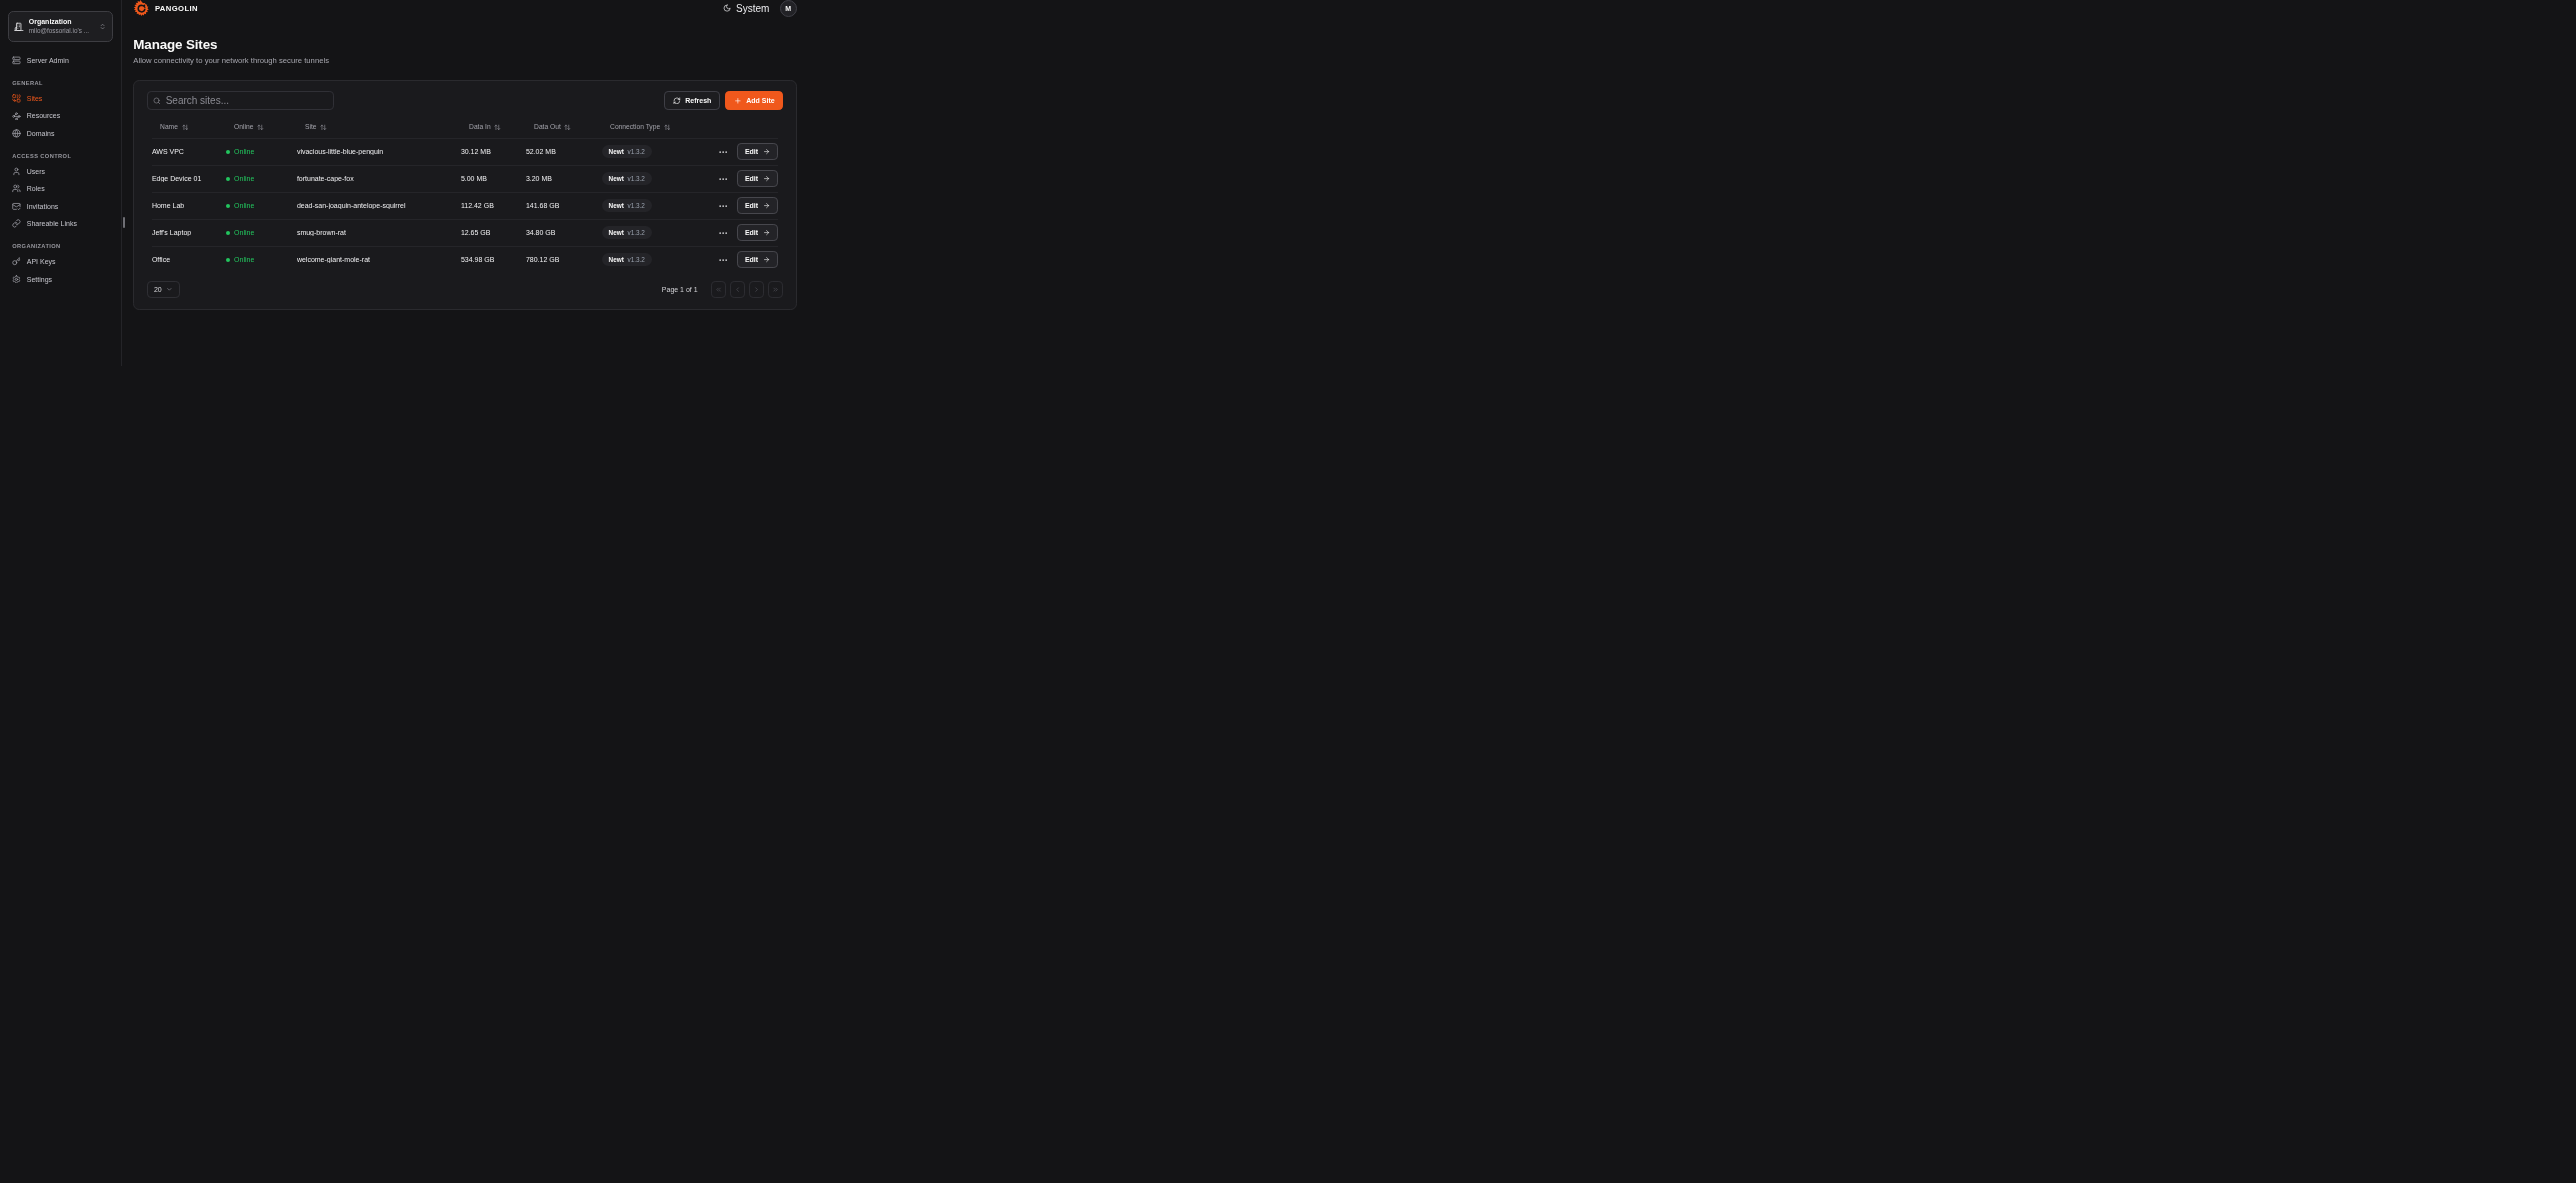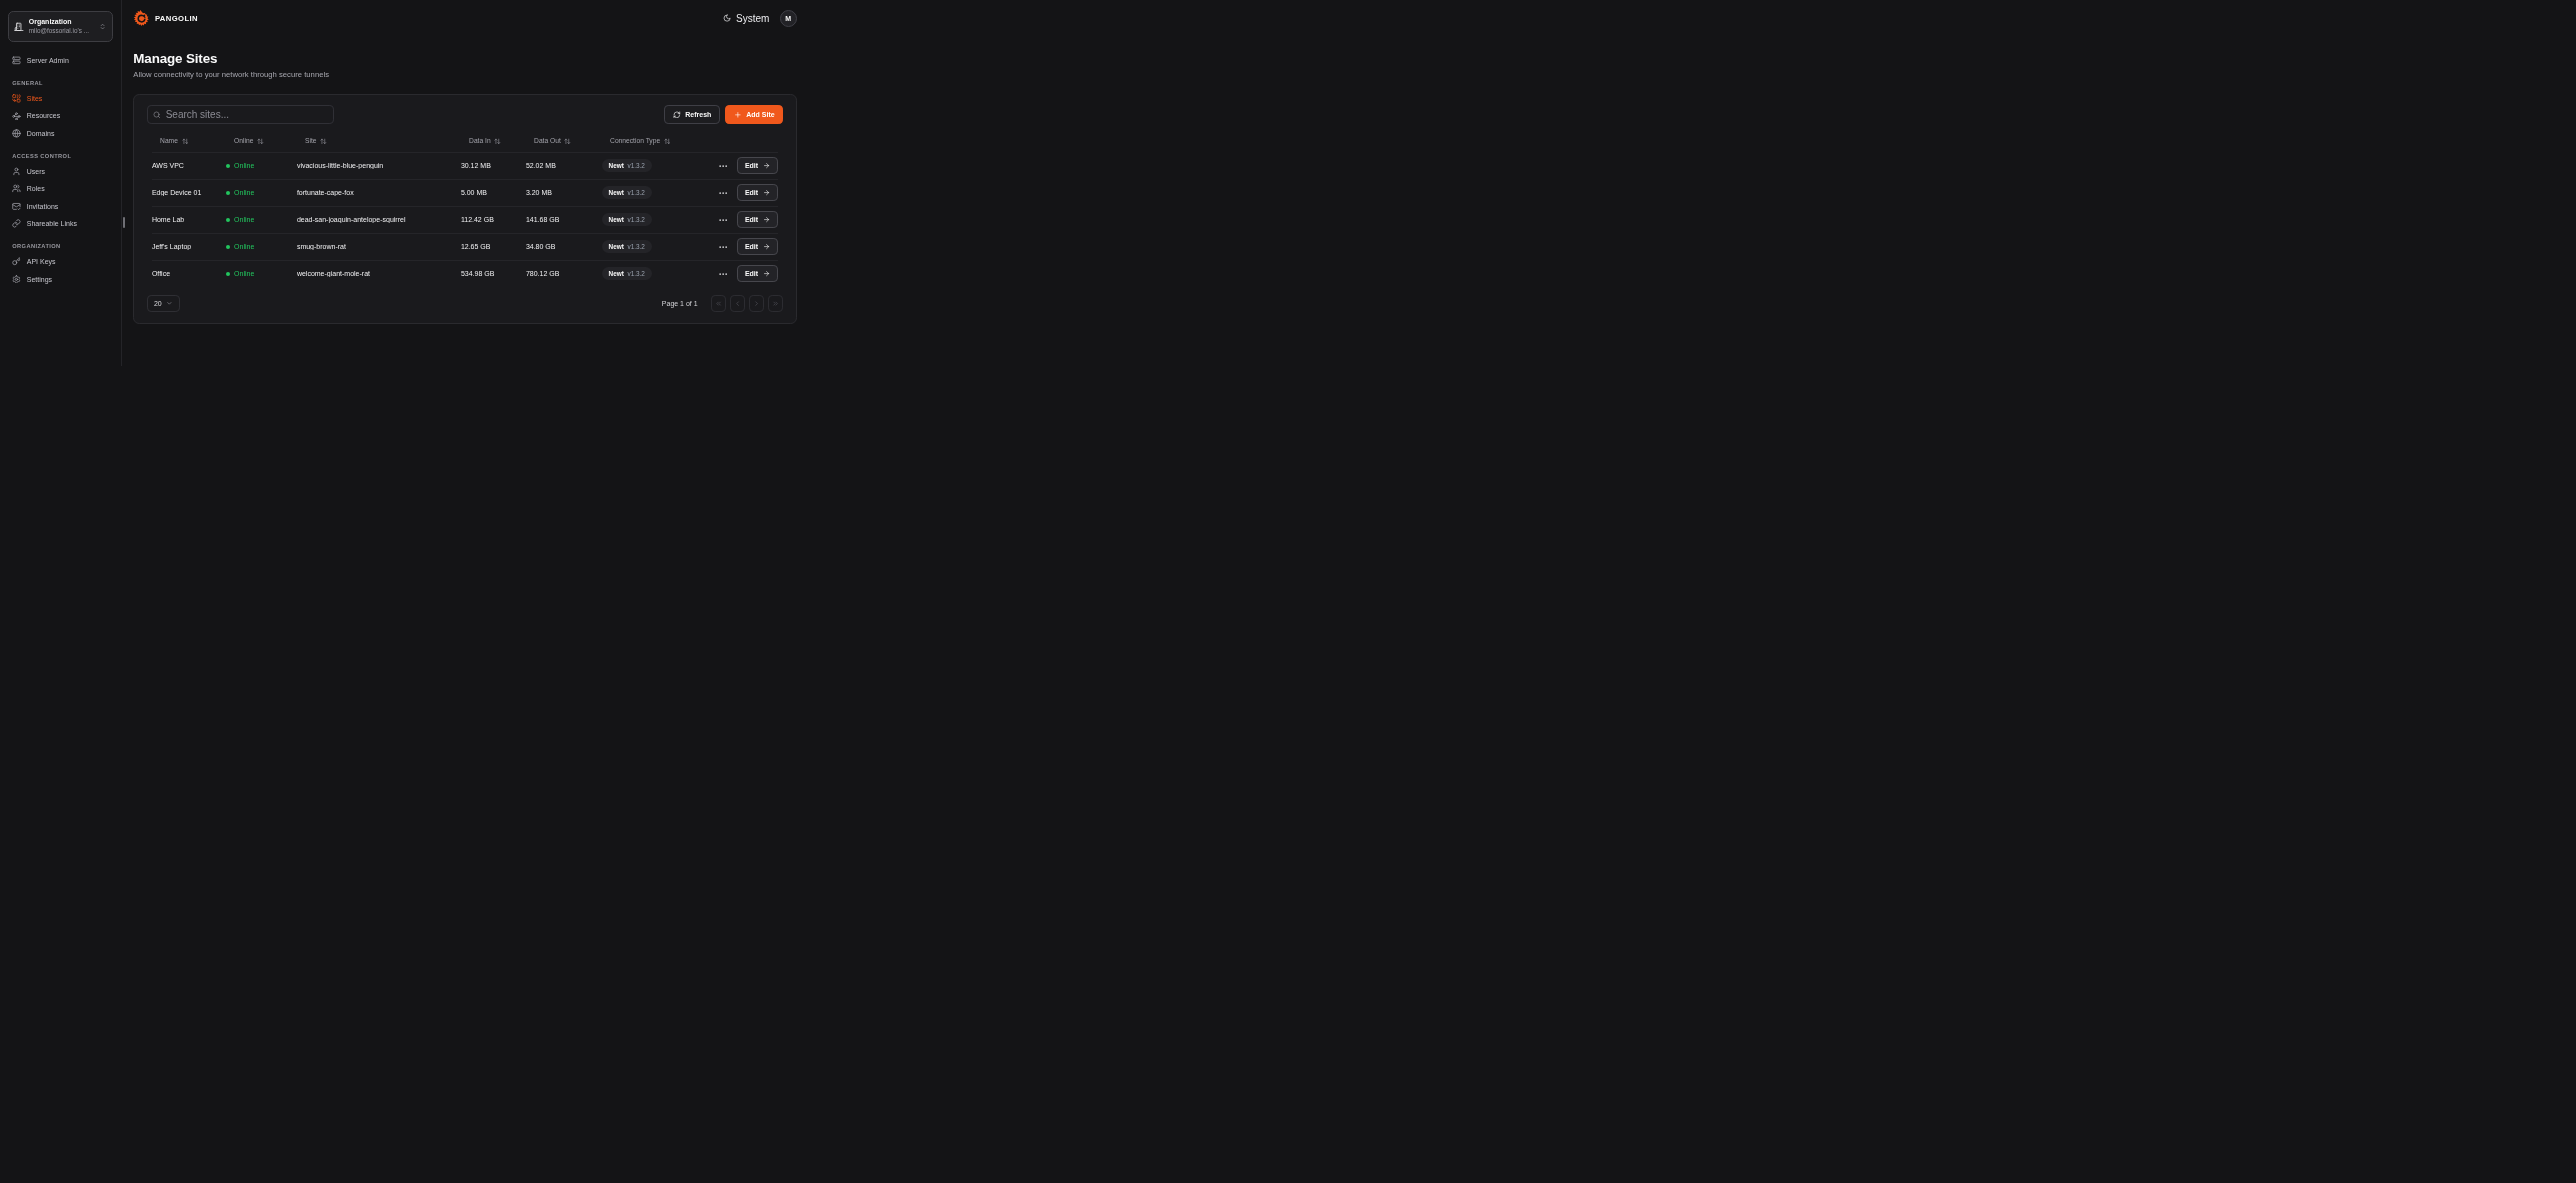--- a/index.html
+++ b/index.html
@@ -62,35 +62,35 @@
     color:#98989f;
     margin:10.8px 0 4.1px 4.1px;
   }
   .resize-handle{
     position:absolute;left:123px;top:217px;
     width:1.5px;height:11.3px;border-radius:1px;background:#6f6f75;z-index:5;
   }
 
   
   .main{flex:1;display:flex;flex-direction:column;padding:0 11.3px;min-width:0}
-  .topbar{height:37px;display:flex;align-items:center;justify-content:space-between}
+  .topbar{height:37px;display:flex;align-items:flex-start;justify-content:space-between}
   .brand{display:flex;align-items:center;gap:4.6px;cursor:pointer}
   .brand-logo{width:17px;height:17px}
   .brand-name{font-size:7.7px;font-weight:700;letter-spacing:.05em;color:var(--text)}
   .topbar-right{display:flex;align-items:center;gap:10.3px}
   .theme-toggle{display:flex;align-items:center;gap:4.6px;background:none;border:none;color:#ececef;font-size:10px;font-family:inherit;cursor:pointer}
   .theme-toggle .icon{width:8.2px;height:8.2px;color:#ececef}
   .avatar{
     width:17px;height:17px;border-radius:50%;
     background:#222226;border:0.5px solid #3f3f46;
     display:flex;align-items:center;justify-content:center;
     font-size:7px;font-weight:700;color:var(--text);cursor:pointer;
   }
 
-  .page-head{margin-top:14px}
+  .page-head{margin-top:0}
   .page-title{font-size:13.4px;font-weight:700;letter-spacing:-.01em;color:var(--text)}
   .page-subtitle{margin-top:3.6px;font-size:7.7px;color:#a6a6ae}
 
   
   .card{
     margin-top:15.5px;
     background:var(--card-bg);
     border:0.5px solid var(--border);
     border-radius:6.2px;
     padding:10.3px 12.4px;

